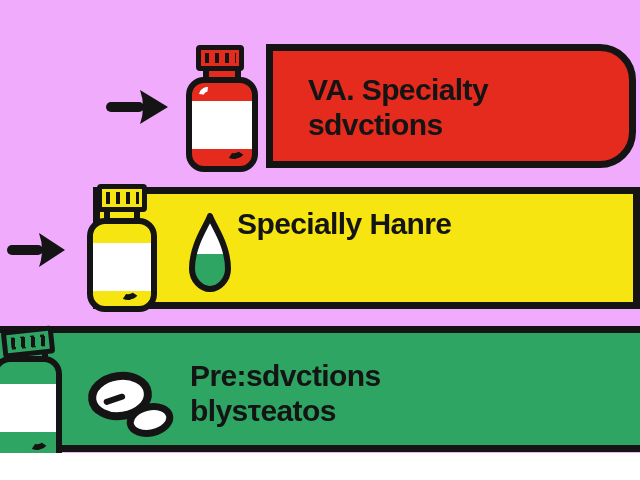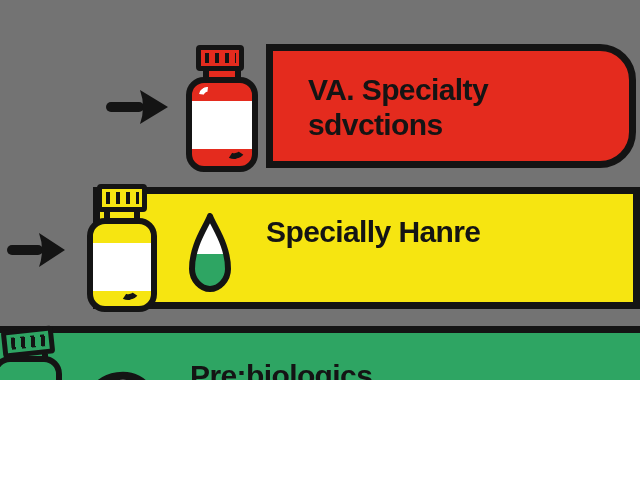--- a/index.html
+++ b/index.html
@@ -1,31 +1,31 @@
 <!DOCTYPE html>
 <html><head>
 <meta charset="utf-8">
 <style>
   html,body { margin:0; padding:0; background:#ffffff; }
   .canvas {
-    position:relative; width:640px; height:380px; overflow:hidden;
-    background:#737373;
+    position:relative; width:640px; height:453px; overflow:hidden;
+    background:#f0abfc;
     font-family:"Liberation Sans", sans-serif;
   }
   
   .bar { position:absolute; border:7px solid #141414; box-sizing:border-box; }
   .bar-red    { left:266px; top:44px;  width:370px; height:124px; background:#e42b1e; border-radius:0 36px 36px 0; }
   .bar-yellow { left:93px;  top:187px; width:547px; height:122px; background:#f6e511; }
   .bar-green  { left:0;     top:326px; width:640px; height:126px; background:#2ea563;
                 border-left:none; border-right:none; }
   
   .bar-text { position:absolute; color:#141414; font-weight:700; font-size:30px;
               line-height:35px; letter-spacing:-0.6px; white-space:nowrap; }
   .text-red    { left:308px; top:72px; }
-  .text-yellow { left:237px; top:214px;margin-left:29px; }
+  .text-yellow { left:237px; top:206px; }
   .text-green  { left:190px; top:358px; }
   .bar-text span { display:block; }
   
   .arrow { position:absolute; }
   .arrow-1 { left:104px; top:88px;  width:66px; height:38px; }
   .arrow-2 { left:5px;   top:231px; width:62px; height:38px; }
   
   .bottle { position:absolute; }
   .bottle-red    { left:186px; top:45px;  width:72px; height:127px; }
   .bottle-yellow { left:85px;  top:184px; width:75px; height:128px; }
@@ -142,16 +142,17 @@
     <g transform="rotate(-8 36 26)">
       <ellipse cx="36" cy="26" rx="28" ry="20" fill="#ffffff" stroke="#141414" stroke-width="8"></ellipse>
       <line x1="22" y1="30" x2="38" y2="27" stroke="#141414" stroke-width="6" stroke-linecap="round"></line>
     </g>
     <g transform="rotate(-12 66 50)">
       <ellipse cx="66" cy="50" rx="20" ry="13" fill="#ffffff" stroke="#141414" stroke-width="7"></ellipse>
     </g>
   </svg>
 
   <div class="bar-text text-green">
-    <span>Pre:biologics</span>
+    <span>Pre:sdvctions</span>
+    <span>blysτeatos</span>
   </div>
 
 </div>
 
 </body></html>

